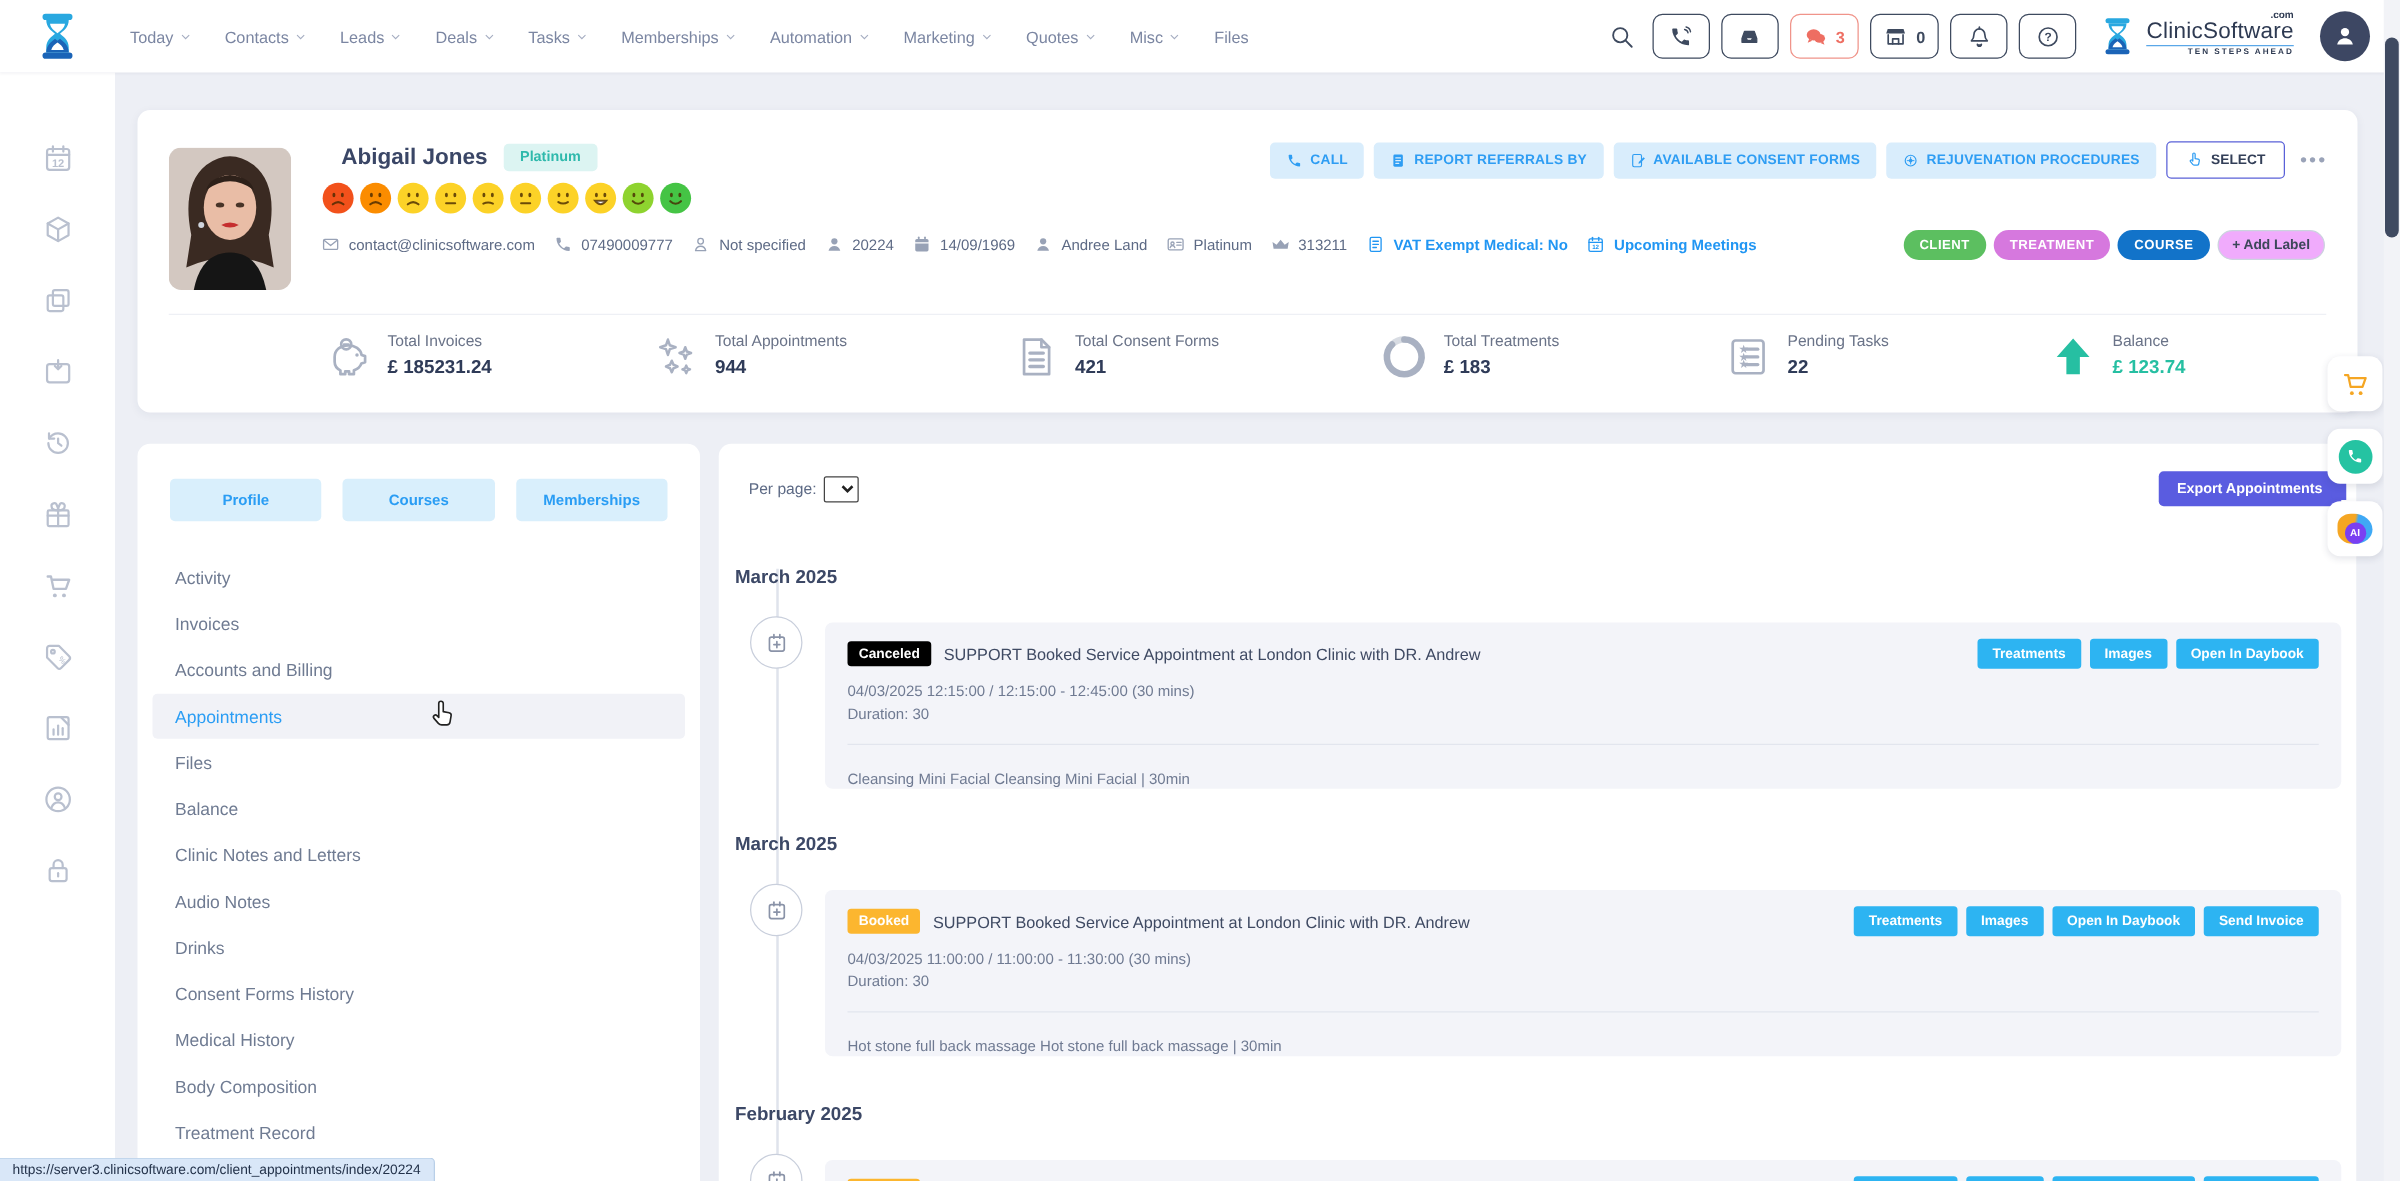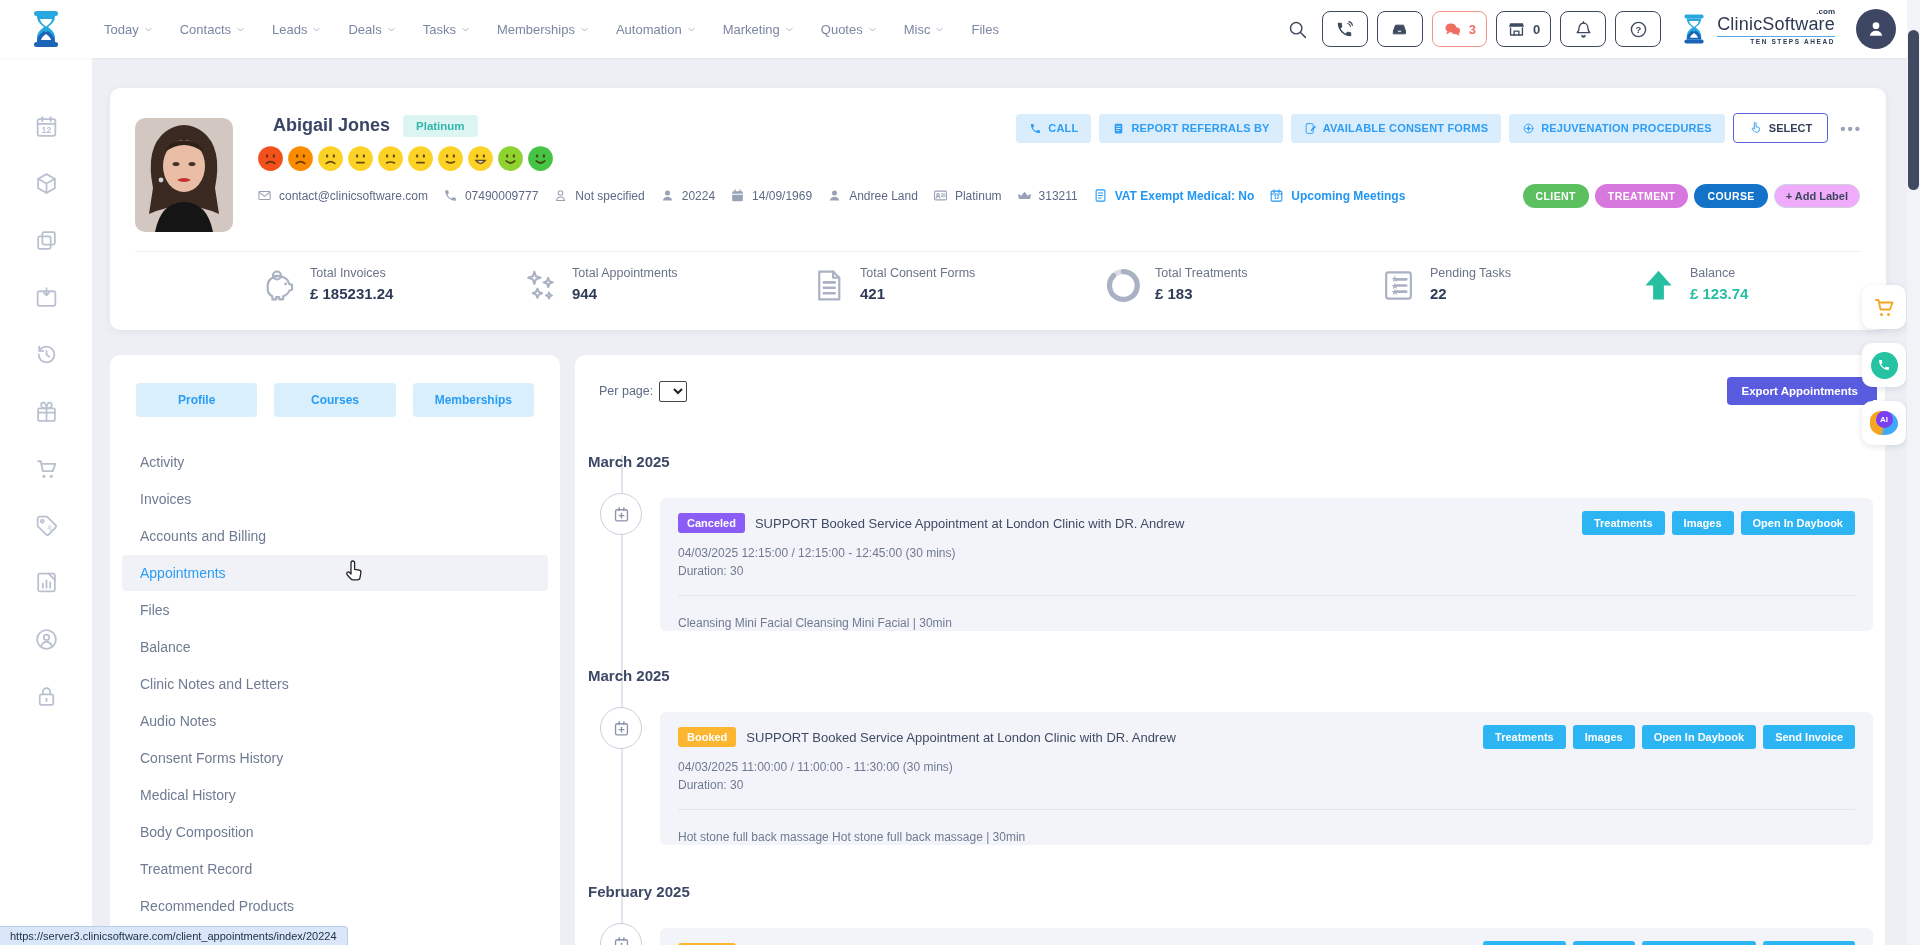--- a/index.html
+++ b/index.html
@@ -117,21 +117,21 @@
   
   .float-stack { position:absolute; right:14px; top:285px; z-index:25; }
   .float-card { width:44px; height:44px; background:#fff; border-radius:10px; margin-bottom:14px;
                 display:flex; align-items:center; justify-content:center; box-shadow:0 2px 6px rgba(40,50,80,.12);
                 cursor:pointer; }
   .cart-ic { width:24px; height:24px; color:#f5a623; }
   .wa-circle { width:27px; height:27px; border-radius:50%; background:#25c3a2; display:flex;
                align-items:center; justify-content:center; color:#fff; }
   .wa-circle svg { width:14px; height:14px; }
   .ai-blob { width:28px; height:24px; background:linear-gradient(100deg,#f5a623 46%,#3fa9f5 54%);
-             border-radius:42% 58% 52% 48%; display:flex; align-items:flex-start; justify-content:center; }
+             border-radius:42% 58% 52% 48%; display:flex; align-items:flex-end; justify-content:center; }
   .ai-core { width:17px; height:17px; border-radius:50%; background:#7a3ff2; color:#fff; font-size:8px;
              font-weight:bold; display:flex; align-items:center; justify-content:center; }
   .purple-tab { position:absolute; right:43px; top:378px; width:12px; height:22px; background:#5a5ce0;
                 border-radius:4px 0 0 4px; z-index:24; cursor:pointer; }
   .scroll-track { position:absolute; right:0; top:0; width:13px; height:945px; background:#f2f3f7; z-index:50; }
   .scroll-thumb { position:absolute; right:1px; top:30px; width:11px; height:160px; background:#3f4a61;
                   border-radius:6px; cursor:pointer; }
   .status-url { position:absolute; left:0; bottom:0; background:#d9e7f8; border:1px solid #b9cfe8;
                 border-left:none; border-bottom:none; border-radius:0 4px 0 0; padding:3px 10px;
                 font-size:11px; color:#23324a; z-index:60; }
@@ -686,20 +686,21 @@
     </div>
   <div class="menu" id="menu">
       <div class="menu-item">Activity</div>
       <div class="menu-item">Invoices</div>
       <div class="menu-item">Accounts and Billing</div>
       <div class="menu-item active">Appointments</div>
       <div class="menu-item">Files</div>
       <div class="menu-item">Balance</div>
       <div class="menu-item">Clinic Notes and Letters</div>
       <div class="menu-item">Audio Notes</div>
+      <div class="menu-item">Drinks</div>
       <div class="menu-item">Consent Forms History</div>
       <div class="menu-item">Medical History</div>
       <div class="menu-item">Body Composition</div>
       <div class="menu-item">Treatment Record</div>
       <div class="menu-item">Recommended Products</div>
     </div>
   <span class="hand-cursor">
     <svg viewBox="0 0 24 26">
         <path d="M9 12.5V3.8a1.8 1.8 0 013.6 0v6.5l4.6.9c1.1.2 1.9 1.2 1.7 2.3l-.9 5.2a2.6 2.6 0 01-2.6 2.2h-4a3.6 3.6 0 01-2.7-1.2l-3.5-4c-.6-.7-.5-1.8.2-2.4.7-.5 1.6-.4 2.2.2l1.4 1.5z" fill="#fff" stroke="#222" stroke-width="1.3" stroke-linejoin="round"></path>
       </svg>
@@ -721,21 +722,21 @@
           <svg class="" viewBox="0 0 24 24" fill="none" stroke="currentColor" stroke-width="1.7" stroke-linecap="round" stroke-linejoin="round">
             <rect x="4.5" y="6" width="15" height="14" rx="2"></rect>
             <line x1="9" y1="3.5" x2="9" y2="7"></line>
             <line x1="15" y1="3.5" x2="15" y2="7"></line>
             <line x1="12" y1="10.5" x2="12" y2="16.5"></line>
             <line x1="9" y1="13.5" x2="15" y2="13.5"></line>
           </svg>
         </div>
     <div class="apt-row">
       <div class="apt-head">
-        <span class="status-badge" style="background:#8b5cf6">Canceled</span>
+        <span class="status-badge" style="background:#000000">Canceled</span>
         <span class="apt-title">SUPPORT Booked Service Appointment at London Clinic with DR. Andrew</span>
         <span class="apt-btns">
               <button class="apt-btn">Treatments</button>
               <button class="apt-btn">Images</button>
               <button class="apt-btn">Open In Daybook</button>
             </span>
       </div>
       <div class="apt-date">04/03/2025 12:15:00 / 12:15:00 - 12:45:00 (30 mins)</div>
       <div class="apt-dur">Duration: 30</div>
       <div class="apt-div"></div>

